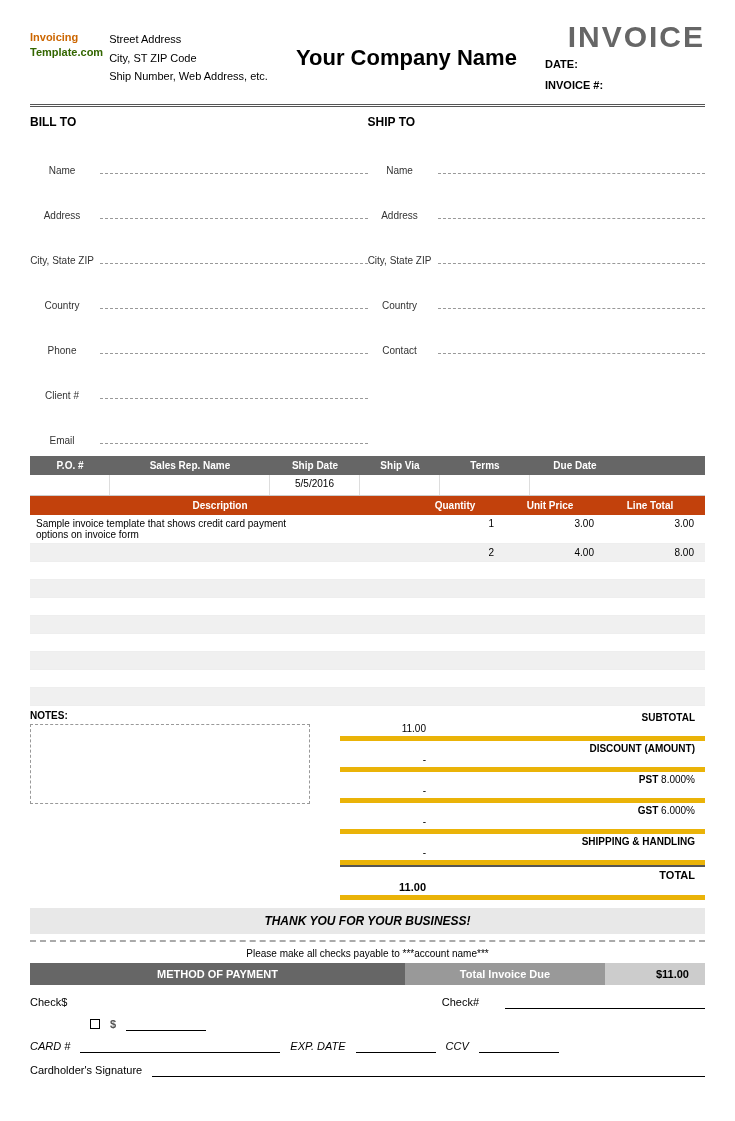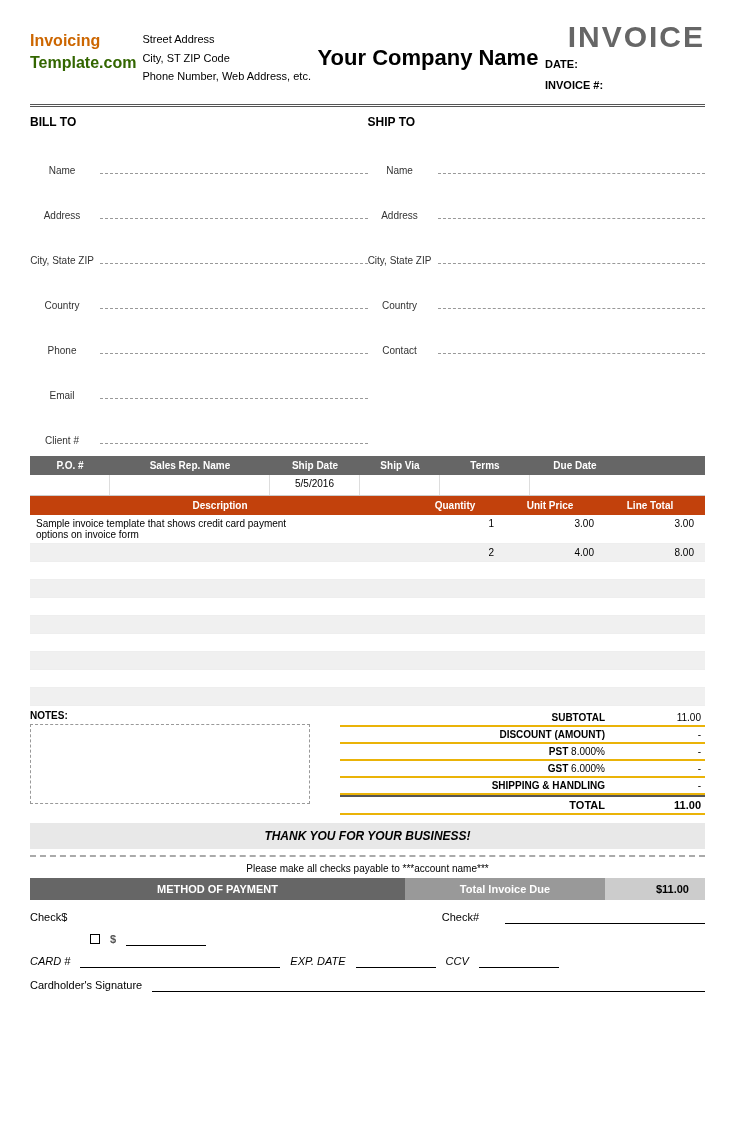--- a/index.html
+++ b/index.html
@@ -6,21 +6,21 @@
     body {
       font-family: Arial, sans-serif;
       font-size: 11px;
       background: #fff;
       color: #000;
       width: 735px;
       min-height: 1121px;
       padding: 20px 30px;
     }
     .logo-text {
-      font-size: 16px;
+      font-size: 11px;
       line-height: 1.4;
     }
     .logo-invoicing { color: #cc6600; font-weight: bold; }
     .logo-template { color: #336600; font-weight: bold; }
     .company-name {
       font-size: 22px;
       font-weight: bold;
       text-align: center;
     }
     .invoice-title {
@@ -146,21 +146,22 @@
       height: 80px;
     }
     .totals-table {
       flex: 1;
     }
     .total-row {
       display: flex;
       justify-content: flex-start;
       font-size: 10px;
       padding: 2px 0;
-      border-bottom: 2px solid #eab308;
+      border-bottom: 5px solid #eab308;
+      flex-direction: column;
     }
     .total-row .t-label {
       text-align: right;
       flex: 1;
       font-weight: bold;
       padding-right: 10px;
     }
     .total-row .t-value {
       width: 90px;
       text-align: right;
@@ -288,21 +289,21 @@
 
 <div class="header-top">
   <div class="header-left">
     <div class="logo-text">
       <div class="logo-invoicing">Invoicing</div>
       <div class="logo-template">Template.com</div>
     </div>
     <div class="company-info-lines">
       <div>Street Address</div>
       <div>City, ST  ZIP Code</div>
-      <div>Phone Number, Web Address, etc.</div>
+      <div>Ship Number, Web Address, etc.</div>
     </div>
   </div>
   <div class="header-center">
     <div class="company-name">Your Company Name</div>
   </div>
   <div style="text-align:right; min-width:160px;">
     <div class="invoice-title">INVOICE</div>
     <div class="date-block">
       <div><b>DATE:</b></div>
       <div><b>INVOICE #:</b></div>
@@ -329,25 +330,25 @@
     </div>
     <div class="field-row">
       <span class="field-label">Country</span>
       <div class="field-line"></div>
     </div>
     <div class="field-row">
       <span class="field-label">Phone</span>
       <div class="field-line"></div>
     </div>
     <div class="field-row">
+      <span class="field-label">Client #</span>
+      <div class="field-line"></div>
+    </div>
+    <div class="field-row">
       <span class="field-label">Email</span>
-      <div class="field-line"></div>
-    </div>
-    <div class="field-row">
-      <span class="field-label">Client #</span>
       <div class="field-line"></div>
     </div>
   </div>
 
   <div class="ship-section">
     <div class="bill-ship-title">SHIP TO</div>
     <div class="field-row">
       <span class="field-label">Name</span>
       <div class="field-line"></div>
     </div>

